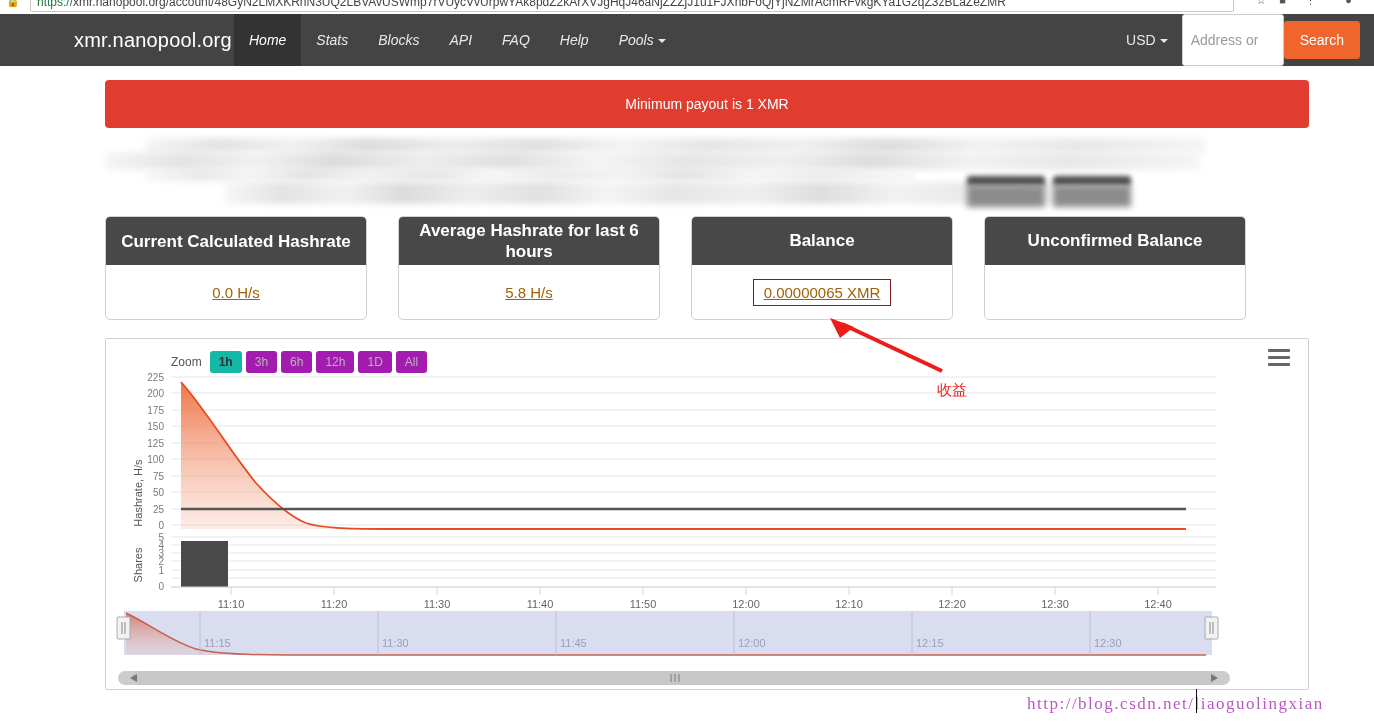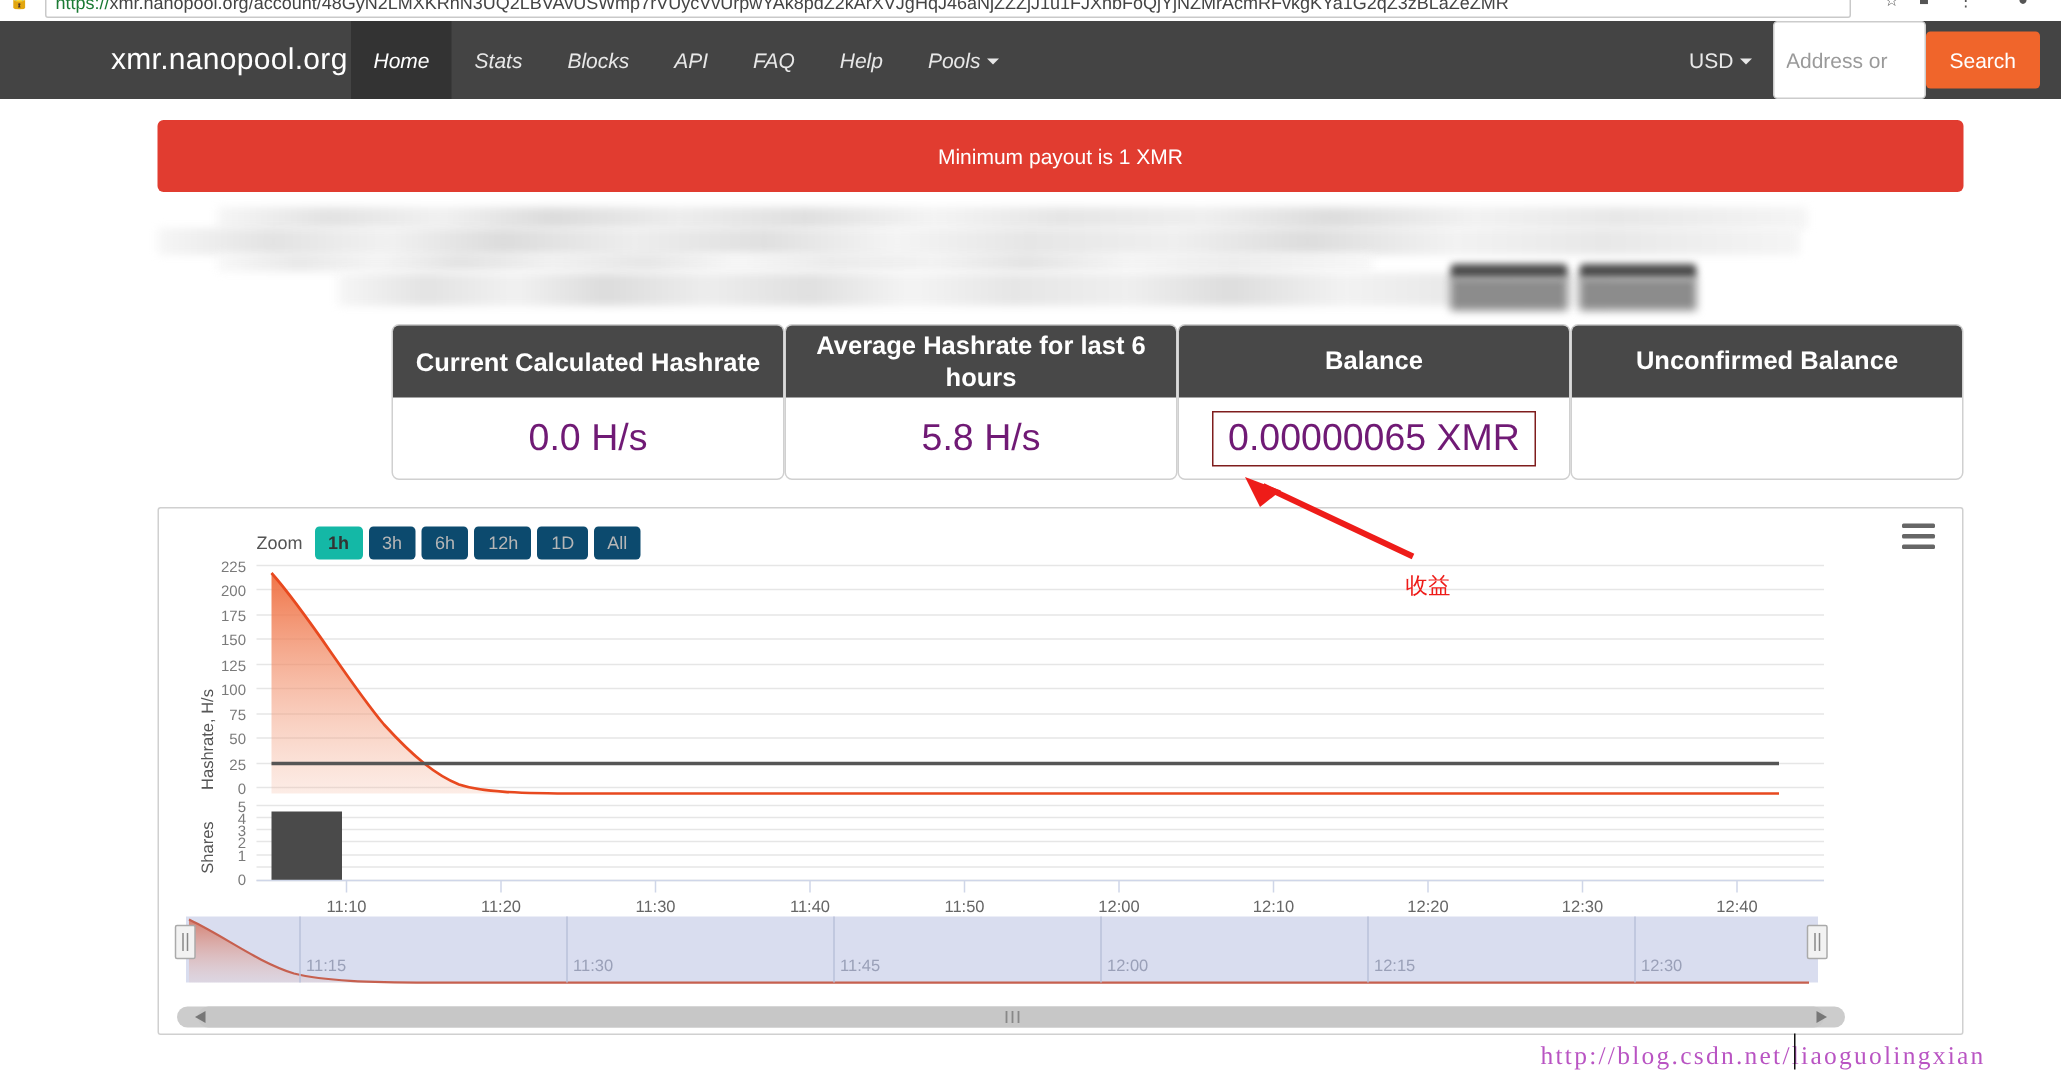--- a/index.html
+++ b/index.html
@@ -94,56 +94,56 @@
   }
   .blur-btn-a { left: 862px; top: 38px; width: 78px; height: 10px; }
   .blur-btn-b { left: 948px; top: 38px; width: 78px; height: 10px; }
   .blur-block {
     position: absolute; background: #8c8c8c; filter: blur(3px);
   }
   .blur-block-a { left: 862px; top: 47px; width: 78px; height: 22px; }
   .blur-block-b { left: 948px; top: 47px; width: 78px; height: 22px; }
 
   
-  .cards { display: flex; margin-top: 10px; justify-content: flex-end; }
+  .cards { display: flex; gap: 31px; margin-top: 10px; }
   .card {
     width: 262px; border: 1px solid #d0d0d0; border-radius: 5px;
     background: #ffffff; overflow: visible; position: relative;
   }
   .card-head {
     background: #484848; color: #ffffff; text-align: center;
     font-size: 17px; font-weight: bold; line-height: 22px;
     padding: 11px 6px; border-radius: 4px 4px 0 0;
     height: 48px; display: flex; align-items: center; justify-content: center;
   }
   .card-head.two-line { line-height: 21px; }
   .card-body {
     height: 54px; display: flex; align-items: center; justify-content: center;
-    font-size: 25px; color: #701a75;
+    font-size: 15px; color: #a16207; text-decoration: underline;
   }
   .card-body .hl {
     border: 1px solid #7f1d1d; padding: 5px 10px; display: inline-block; line-height: 1;
   }
 
   
   .ann-arrow { position: absolute; left: 820px; top: 316px; width: 130px; height: 60px; pointer-events: none; }
   .ann-label {
     position: absolute; left: 937px; top: 381px; color: #ee1c19;
     font-size: 15px; font-family: "DejaVu Sans", sans-serif; white-space: nowrap;
   }
 
   
   .chart-panel {
     margin-top: 18px; border: 1px solid #d0d0d0; border-radius: 2px;
     background: #ffffff; height: 352px; position: relative; overflow: hidden;
   }
   .zoom-bar { position: absolute; left: 65px; top: 12px; display: flex; align-items: center; }
   .zoom-label { font-size: 12px; color: #555; margin-right: 8px; }
   .zoom-btn {
-    font-size: 12px; color: #b6b6b6; background: #0c4a6e;
+    font-size: 12px; color: #b6b6b6; background: #a21caf;
     padding: 4px 9px; margin-right: 4px; border-radius: 3px; cursor: pointer;
     border: none; font-family: "Liberation Sans", sans-serif;
   }
   .zoom-btn.active { color: #333333; background: #14b8a6; font-weight: bold; }
 
   .burger { position: absolute; right: 18px; top: 10px; width: 22px; cursor: pointer; }
   .burger span {
     display: block; height: 3px; background: #666666; margin-bottom: 4px; border-radius: 1px;
   }
 

